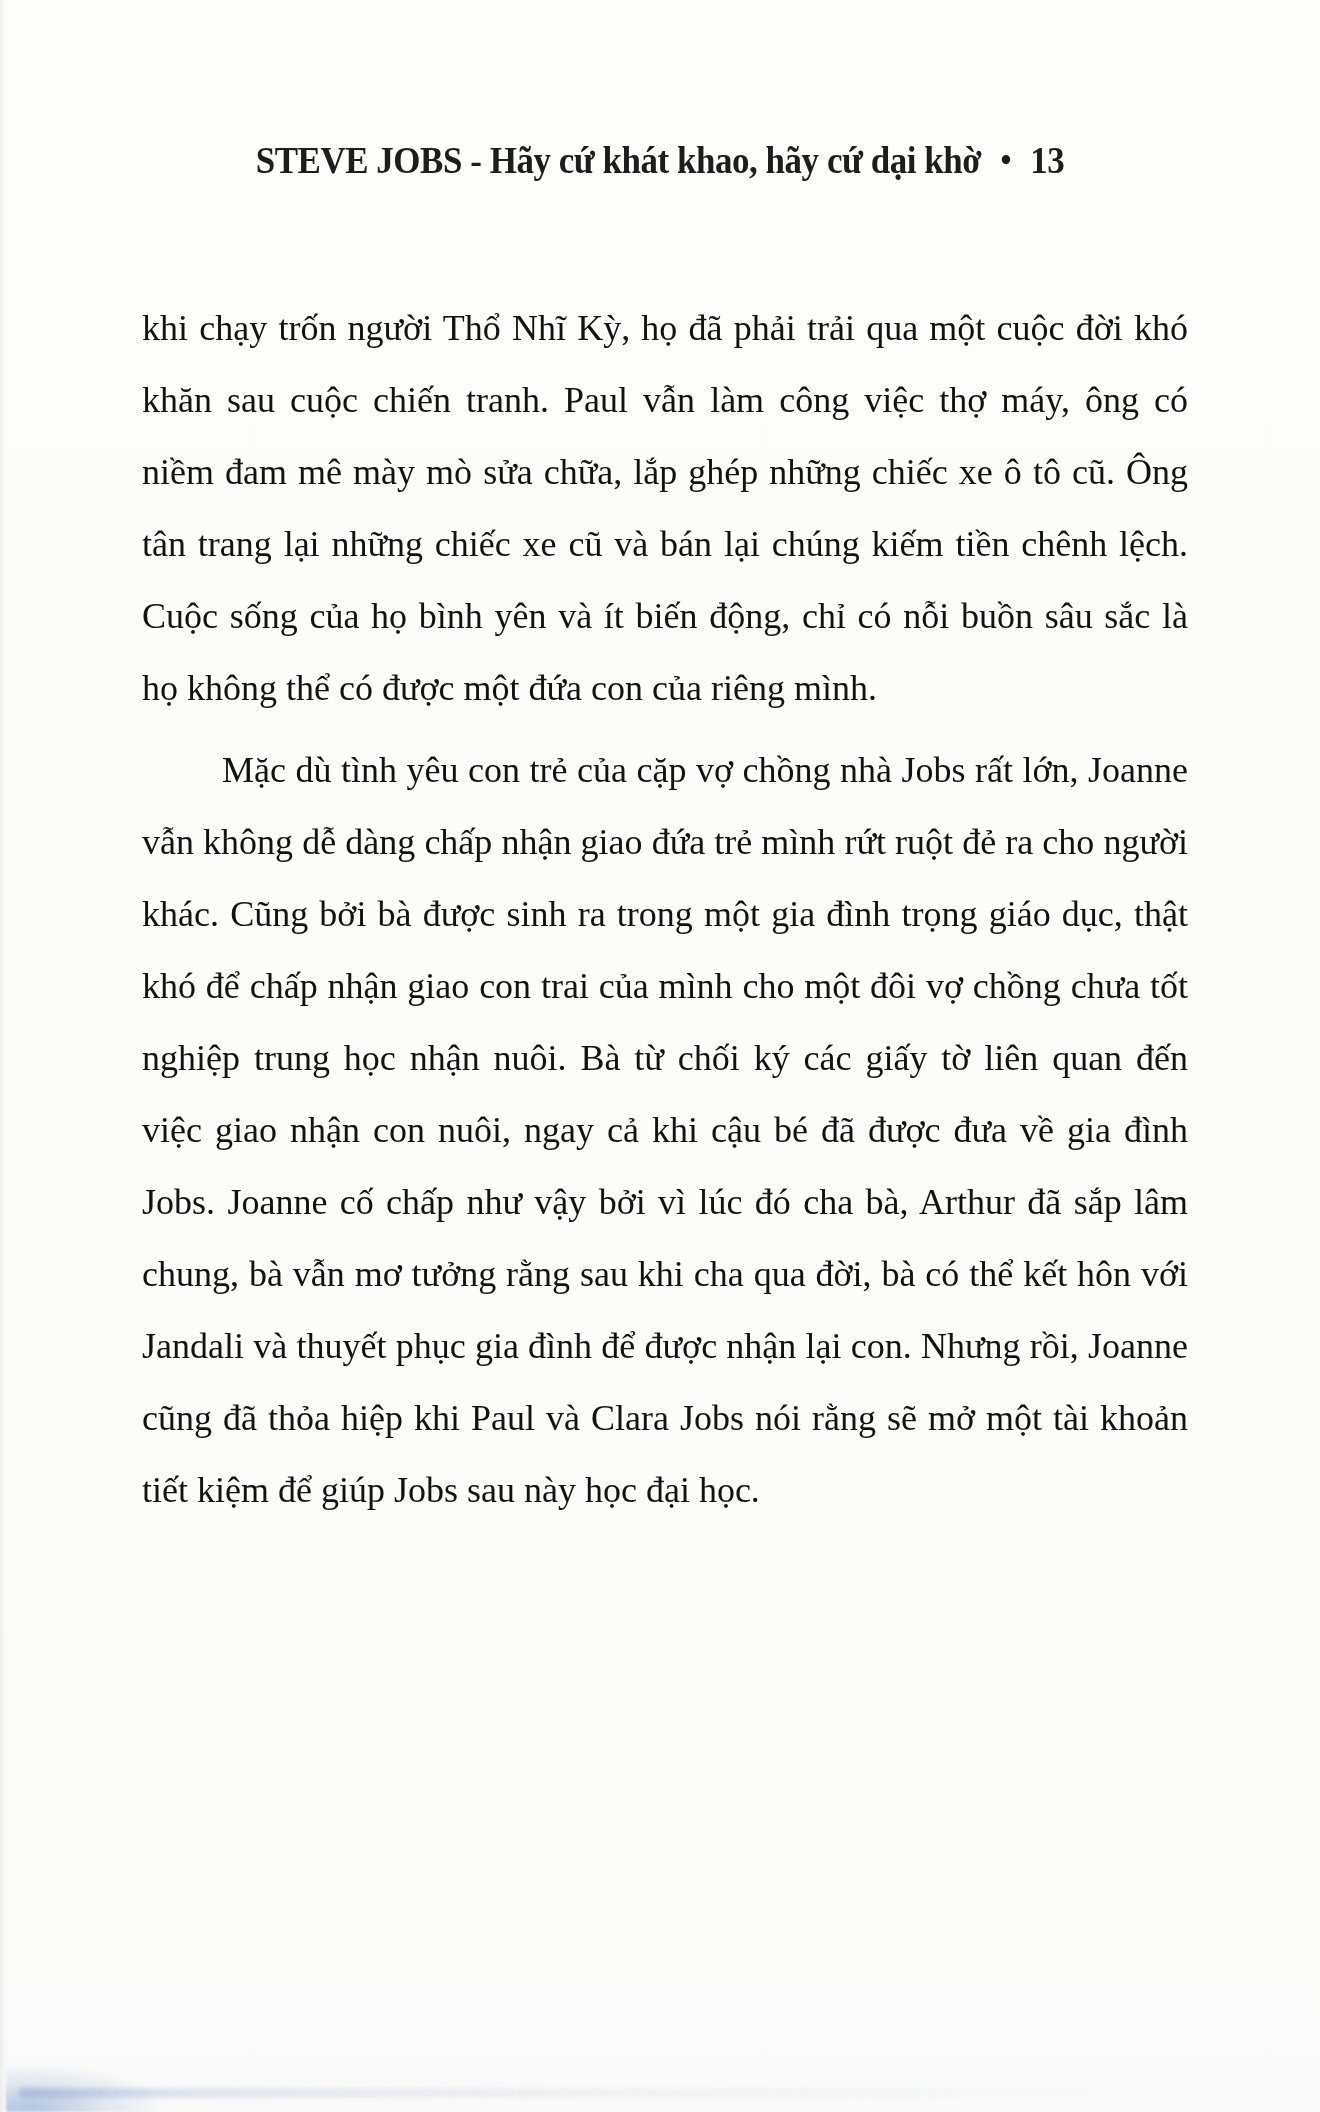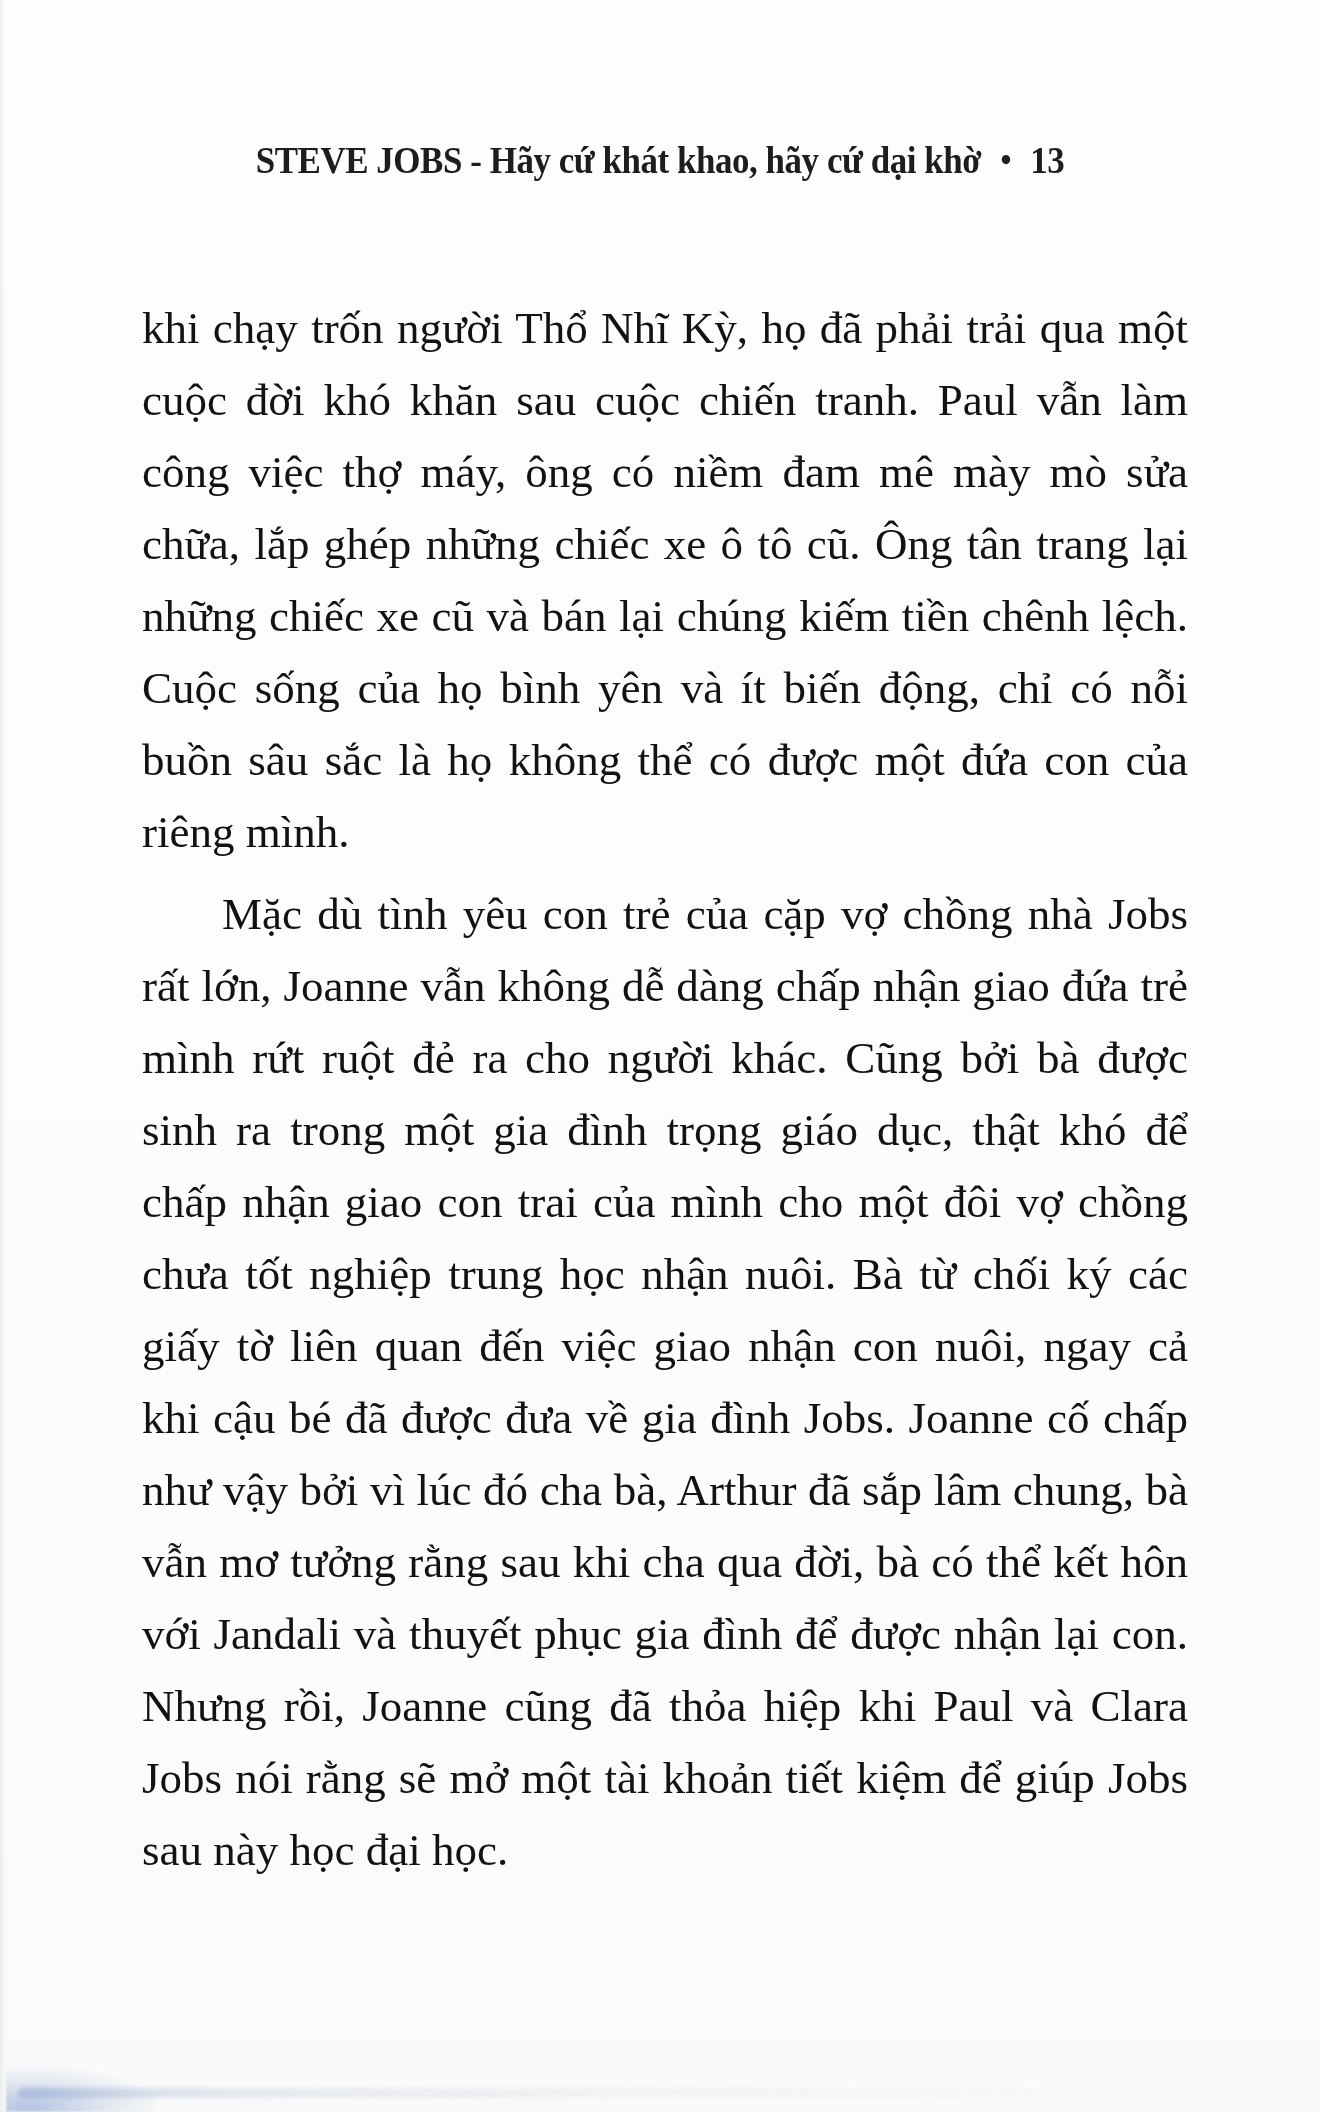--- a/index.html
+++ b/index.html
@@ -44,21 +44,21 @@
     font-size: 34px;
     vertical-align: 2px;
   }
 
   
   .body-text {
     position: absolute;
     top: 292px;
     left: 142px;
     width: 1046px;
-    font-size: 45px;
+    font-size: 36px;
     line-height: 72px;
     color: #121212;
     text-align: justify;
   }
 
   .para { margin: 0; }
   .para + .para { margin-top: 10px; }
   .para.indent { text-indent: 80px; }
 
   

